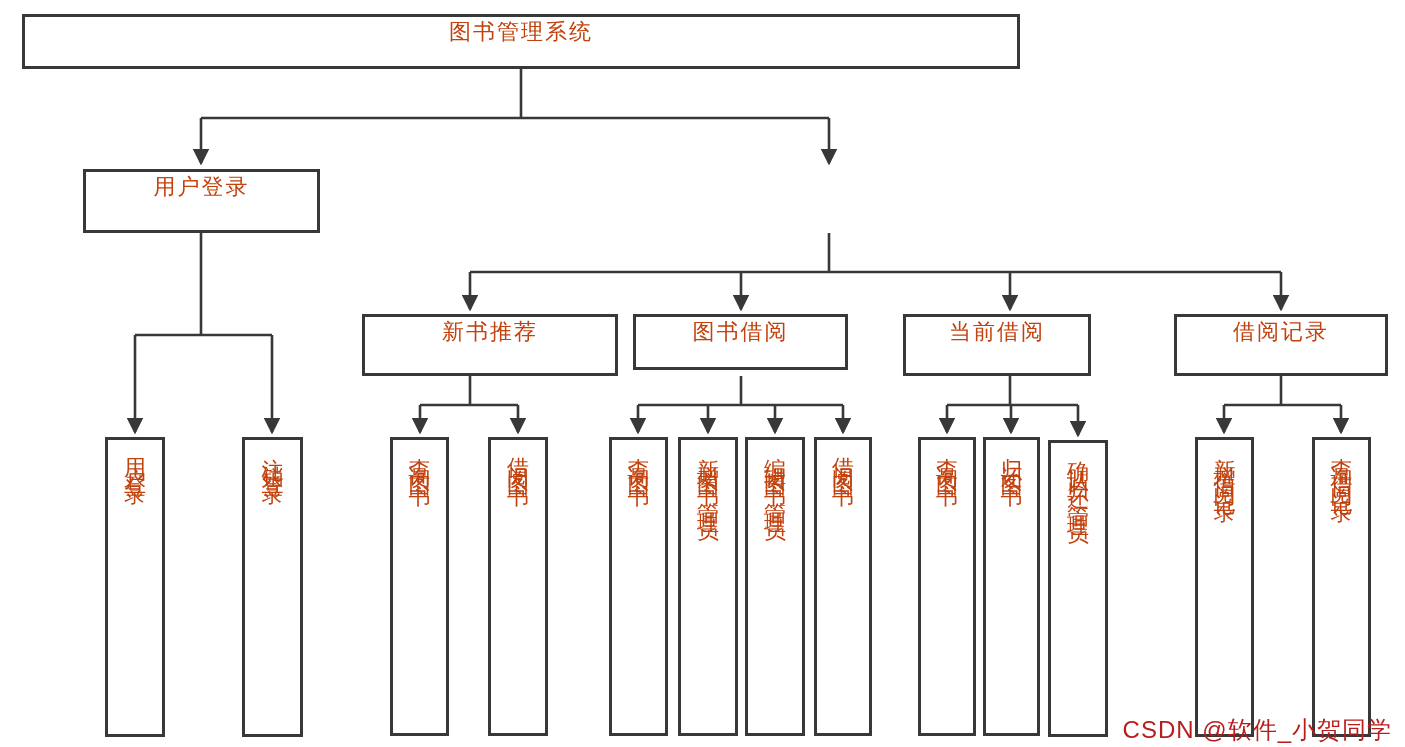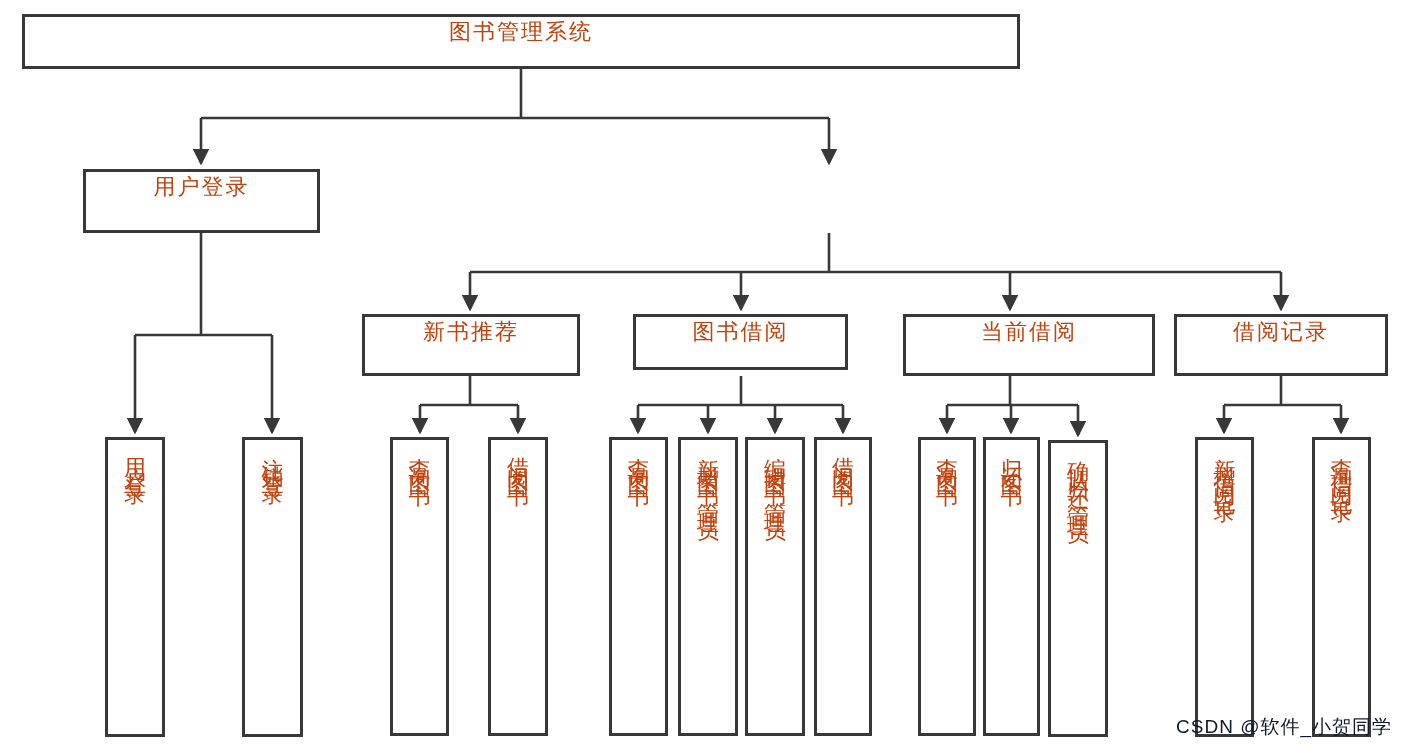--- a/index.html
+++ b/index.html
@@ -42,23 +42,23 @@
     text-orientation: mixed;
     font-size: 22px;
     letter-spacing: 9px;
     line-height: 1;
     white-space: nowrap;
   }
   .watermark {
     position: absolute;
     right: 13px;
     top: 714px;
-    font-size: 19px;
+    font-size: 24px;
     letter-spacing: 1px;
-    color: #0f172a;
+    color: #b91c1c;
     z-index: 2;
     white-space: nowrap;
   }
 </style>
 </head>
 <body>
 
 <div class="stage">
 
   <svg class="connectors" width="1405" height="747" viewBox="0 0 1405 747">
@@ -105,27 +105,27 @@
   </svg>
 
   <div class="node hbox" style="left:22px; top:14px; width:998px; height:55px;">
     <span>图书管理系统</span>
   </div>
 
   <div class="node hbox" style="left:83px; top:169px; width:237px; height:64px;">
     <span>用户登录</span>
   </div>
 
-  <div class="node hbox" style="left:362px; top:314px; width:218px; height:62px;">
+  <div class="node hbox" style="left:362px; top:314px; width:256px; height:62px;">
     <span>新书推荐</span>
   </div>
   <div class="node hbox" style="left:633px; top:314px; width:215px; height:56px;">
     <span>图书借阅</span>
   </div>
-  <div class="node hbox" style="left:903px; top:314px; width:252px; height:62px;">
+  <div class="node hbox" style="left:903px; top:314px; width:188px; height:62px;">
     <span>当前借阅</span>
   </div>
   <div class="node hbox" style="left:1174px; top:314px; width:214px; height:62px;">
     <span>借阅记录</span>
   </div>
 
   <div class="node vbox" style="left:105px; top:437px; width:60px; height:300px;">
     <span>用户登录</span>
   </div>
   <div class="node vbox" style="left:242px; top:437px; width:61px; height:300px;">

